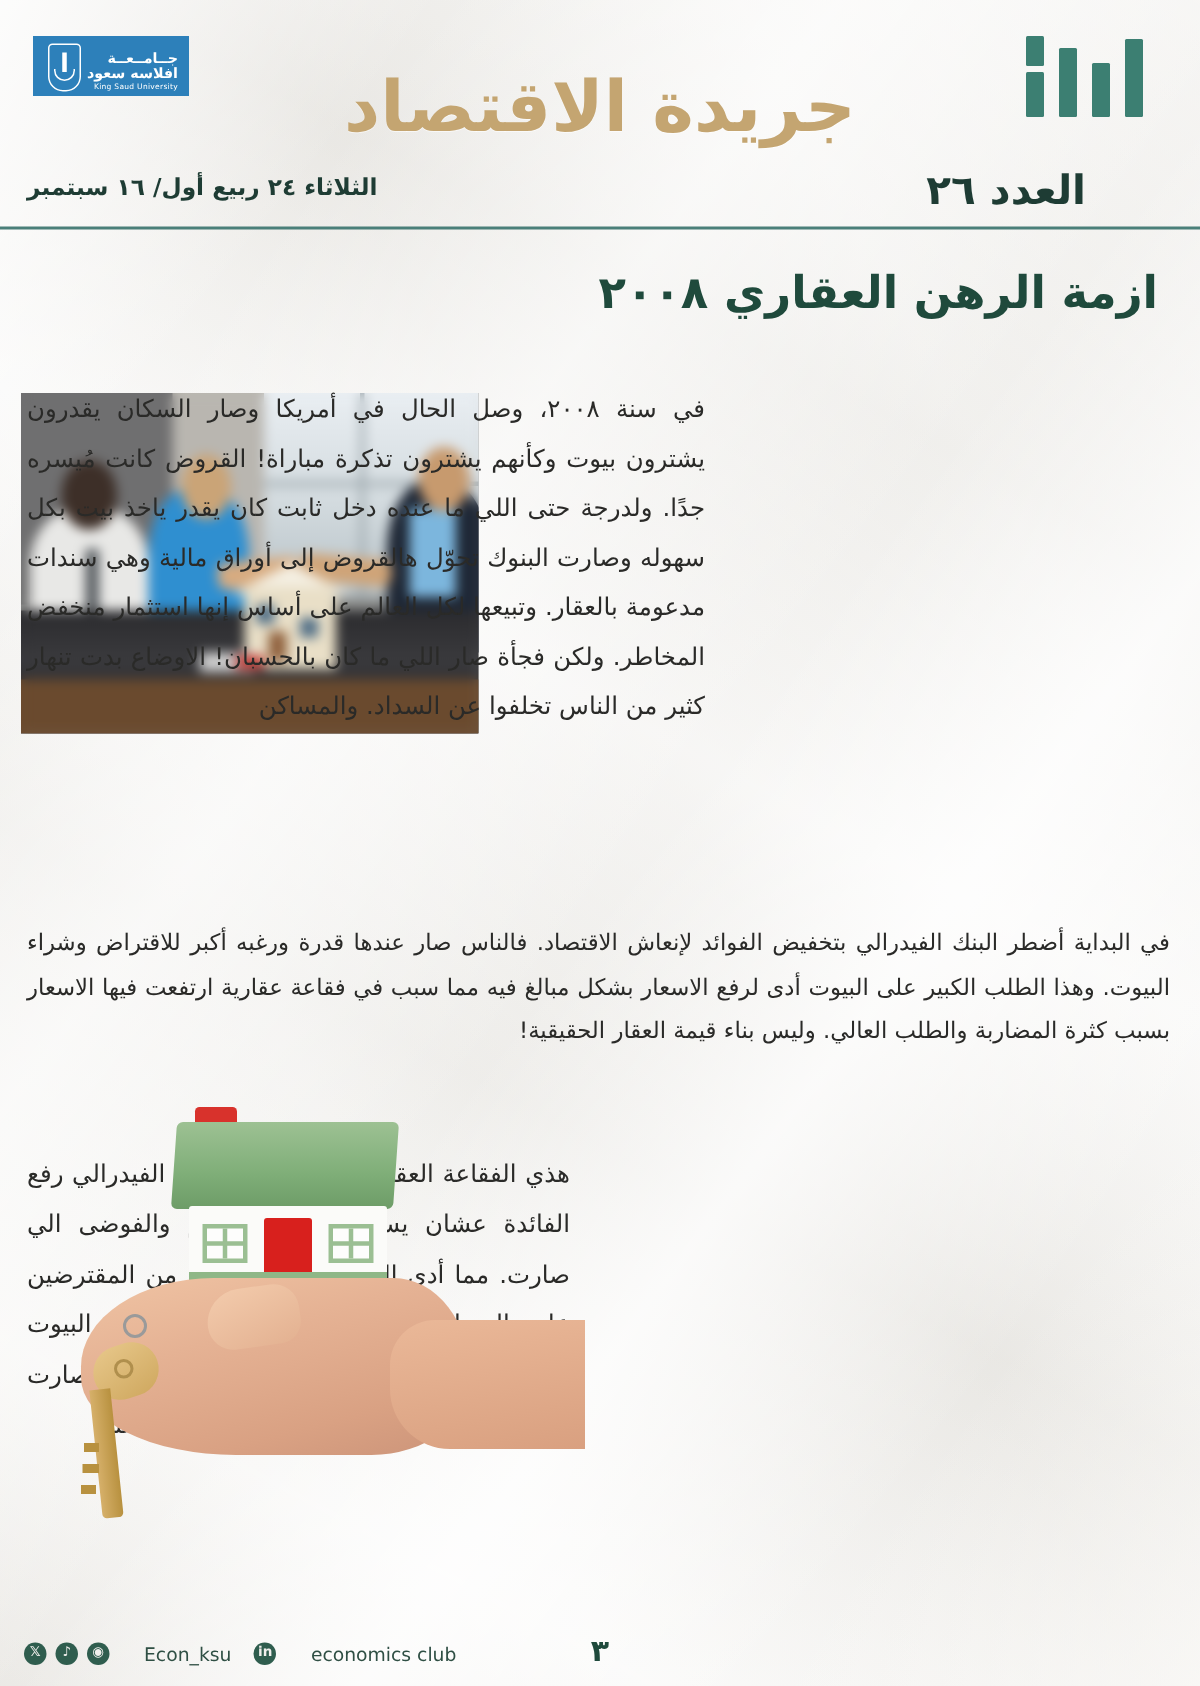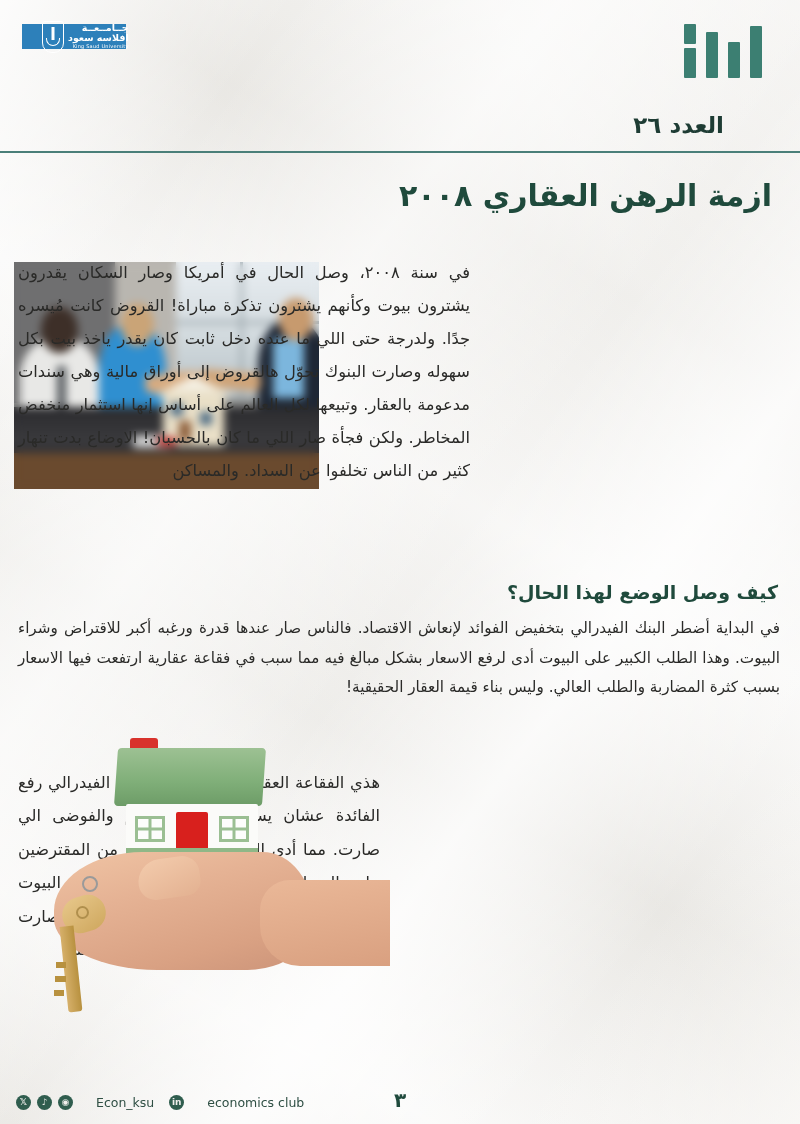--- a/index.html
+++ b/index.html
@@ -46,26 +46,26 @@
   .brand-logo .b2 { right: 22px; top: 20px; width: 12px; height: 36px; }
   .brand-logo .b3 { right: 44px; top: 10px; width: 12px; height: 46px; }
   .brand-logo .b4 { right: 66px; top: 2px;  width: 12px; height: 20px; }
   .brand-logo .b5 { right: 66px; top: 26px; width: 12px; height: 30px; }
 
   .ksu-logo {
     position: absolute;
     top: 24px;
     left: 22px;
     width: 104px;
-    height: 25px;
+    height: 40px;
     background: #2d80ba;
     display: flex;
     flex-direction: row-reverse;
-    align-items: center;
-    padding: 3px 20px;
+    align-items: flex-end;
+    padding: 3px 10px;
     gap: 4px;
   }
   .ksu-crest {
     width: 22px; height: 32px;
     border: 1.4px solid #ffffff;
     border-radius: 3px 3px 10px 10px;
     position: relative;
     flex: 0 0 auto;
   }
   .ksu-crest::before {
@@ -111,21 +111,21 @@
     font-weight: bold;
     color: #c4a571;
     letter-spacing: -1px;
     text-shadow: 0 1px 0 rgba(255,255,255,0.6);
   }
 
   .issue-no {
     position: absolute;
     top: 112px;
     right: 76px;
-    font-size: 23px;
+    font-size: 27px;
     font-weight: bold;
     color: #1e3c34;
   }
 
   .issue-date {
     position: absolute;
     top: 116px;
     left: 18px;
     font-size: 15.5px;
     font-weight: bold;
@@ -407,21 +407,23 @@
 
     <div class="ksu-logo">
       <div class="ksu-crest"></div>
       <div class="ksu-text">
         <div class="ksu-ar1">جــامــعــة</div>
         <div class="ksu-ar2">افلاسه سعود</div>
         <div class="ksu-en">King Saud University</div>
       </div>
     </div>
 
+    <div class="paper-title">جريدة الاقتصاد</div>
     <div class="issue-no">العدد ٢٦</div>
+    <div class="issue-date">الثلاثاء ٢٤ ربيع أول/ ١٦ سبتمبر</div>
     <div class="rule"></div>
   </div>
 
   <div class="headline">ازمة الرهن العقاري ٢٠٠٨</div>
 
   <div class="photo-top">
     <div class="scene">
       <div class="wall-left"></div>
       <div class="wall-mid"></div>
       <div class="window"></div>
@@ -445,21 +447,20 @@
         <div class="house-w2"></div>
         <div class="house-d"></div>
       <div class="keys"></div>
         <div class="keys-red"></div>
     </div>
     <div class="blurmask"></div>
   </div>
 
   <div class="body-text para-1">في سنة ٢٠٠٨، وصل الحال في أمريكا وصار السكان يقدرون يشترون بيوت وكأنهم يشترون تذكرة مباراة! القروض كانت مُيسره جدًا. ولدرجة حتى اللي ما عنده دخل ثابت كان يقدر ياخذ بيت بكل سهوله وصارت البنوك تحوّل هالقروض إلى أوراق مالية وهي سندات مدعومة بالعقار. وتبيعها لكل العالم على أساس إنها استثمار منخفض المخاطر. ولكن فجأة صار اللي ما كان بالحسبان! الاوضاع بدت تنهار كثير من الناس تخلفوا عن السداد. والمساكن</div>
 
-  <div class="subhead">كيف وصل الوضع لهذا الحال؟</div>
   <div class="body-text para-2">في البداية أضطر البنك الفيدرالي بتخفيض الفوائد لإنعاش الاقتصاد. فالناس صار عندها قدرة ورغبه أكبر للاقتراض وشراء البيوت. وهذا الطلب الكبير على البيوت أدى لرفع الاسعار بشكل مبالغ فيه مما سبب في فقاعة عقارية ارتفعت فيها الاسعار بسبب كثرة المضاربة والطلب العالي. وليس بناء قيمة العقار الحقيقية!</div>
   <div class="body-text para-3">هذي الفقاعة العقارية انفجرت لما البنك الفيدرالي رفع الفائدة عشان يسيطر على التضخم والفوضى الي صارت. مما أدى الى عدم مقدرة كثير من المقترضين على السداد. واضطرارهم الى عرض هذي البيوت للبيع. لكن ما كان فيه طلب على هذي البيوت. وصارت قيمتها أقل من قيمة الدين، فزادت حالات التعثر.</div>
 
   <div class="photo-bottom">
     <div class="pb-chimney"></div>
     <div class="pb-house-roof"></div>
     <div class="pb-house-body"></div>
     <div class="pb-win left"></div>
     <div class="pb-win right"></div>
     <div class="pb-door"></div>

